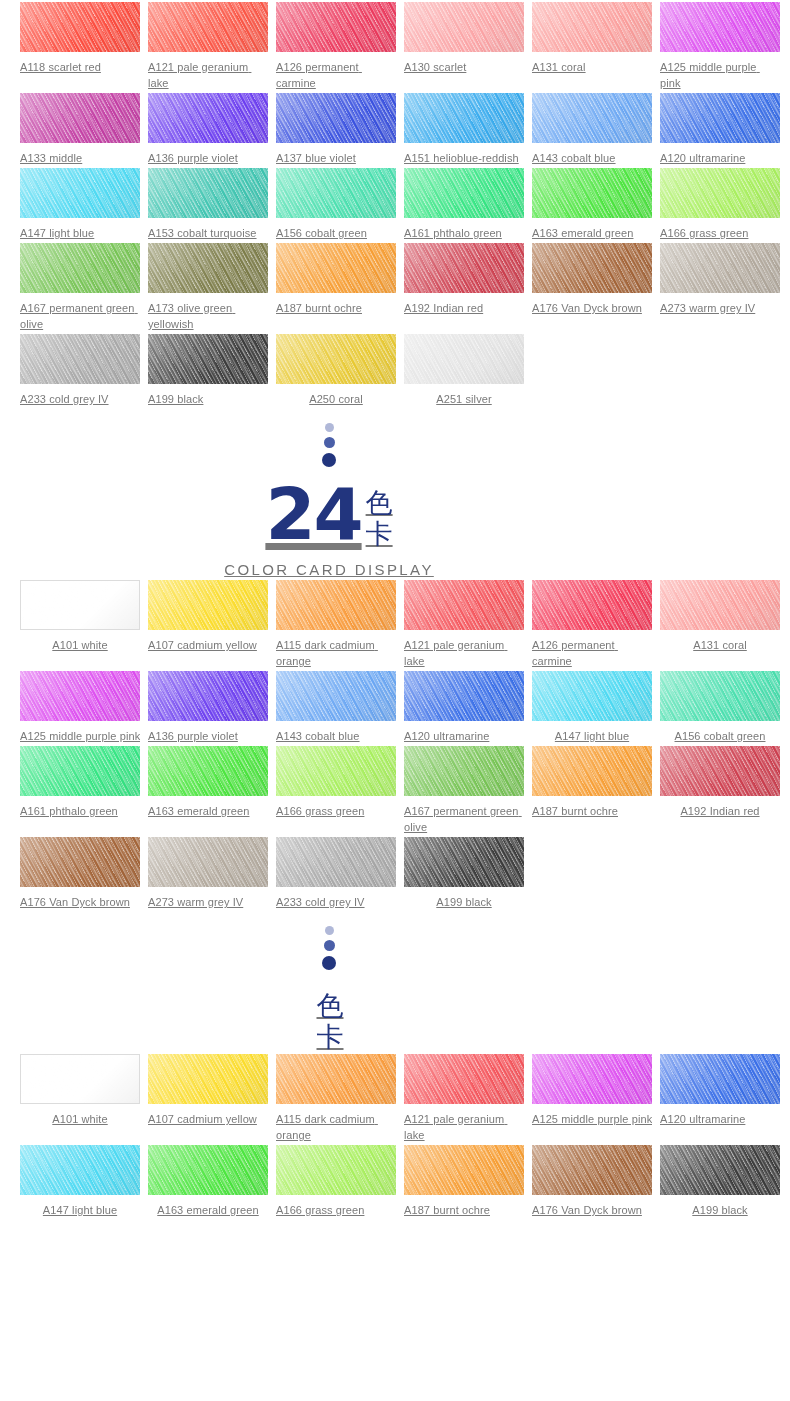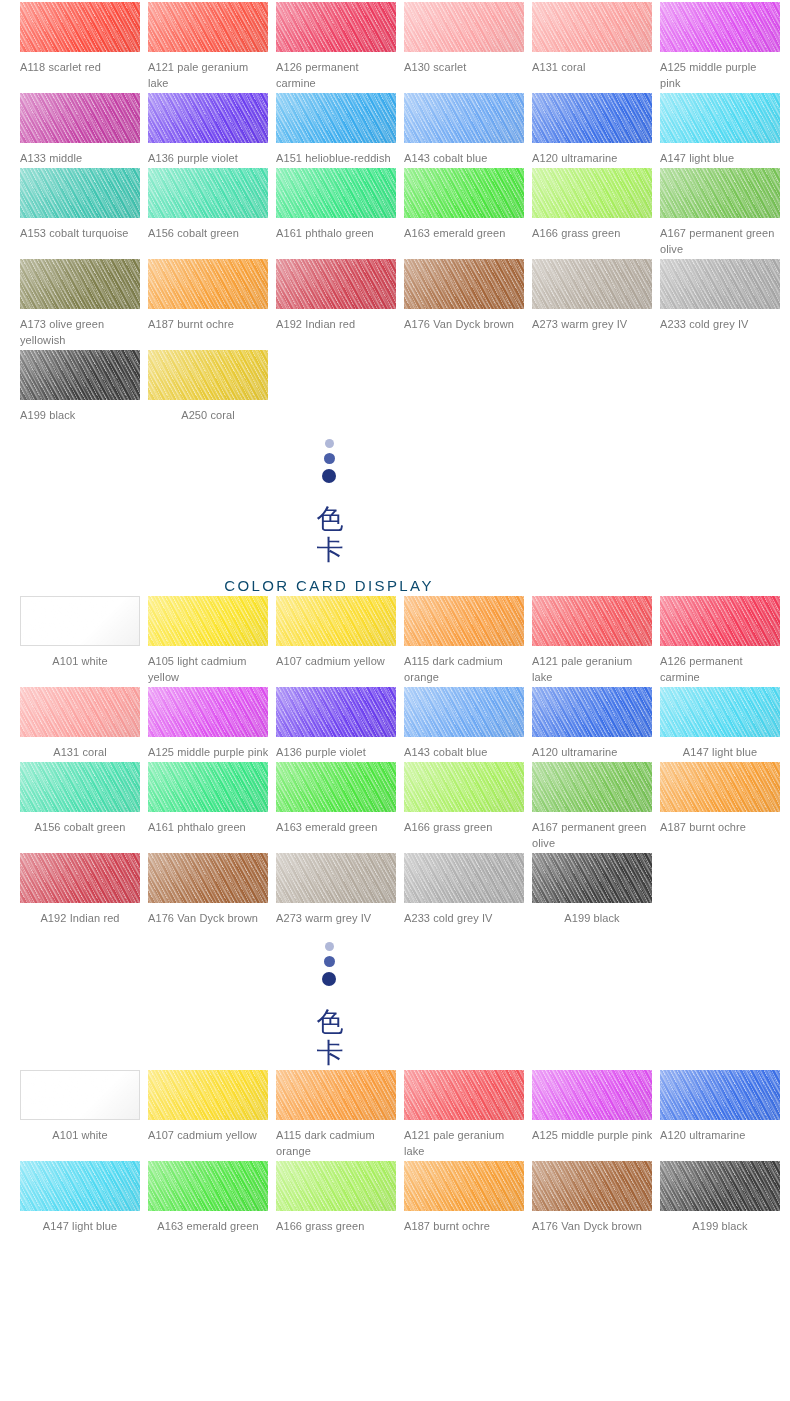--- a/index.html
+++ b/index.html
@@ -11,21 +11,21 @@
   }
   body {
     font-family: "Liberation Sans", "DejaVu Sans", sans-serif;
     color: #7a7a7a;
     width: 790px;
     min-height: 1401px;
     position: relative;
     overflow: hidden;
   }
 
-  .sheet { width: 658px; position: relative; }
+  .sheet { width: 658px; position: relative; text-decoration: underline; }
 
   
   .grid {
     display: grid;
     grid-template-columns: repeat(6, 128px);
     padding-left: 20px;
     column-gap: 0;
     row-gap: 0;
   }
   .cell {
@@ -137,21 +137,21 @@
     font-family: "DejaVu Sans", "Liberation Sans", sans-serif;
     font-size: 27px;
     line-height: 31px;
     color: #22357e;
     font-weight: 400;
   }
   .subtitle {
     margin-top: 12px;
     font-size: 15px;
     letter-spacing: 2.4px;
-    color: #0c4a6e;
+    color: #737373;
     font-family: "Liberation Sans", "DejaVu Sans", sans-serif;
   }
 
   .section { margin-top: 2px; }
 </style>
 </head>
 <body>
 
 <div class="sheet">
 
@@ -215,20 +215,28 @@
       <div class="cell">
         <div class="chip">
           <div class="base" style="background: rgb(108, 62, 240);"></div>
           <div class="tex"></div>
           <div class="shade"></div>
         </div>
         <div class="label">A136 purple violet</div>
       </div>
       <div class="cell">
         <div class="chip">
+          <div class="base" style="background: rgb(58, 82, 224);"></div>
+          <div class="tex"></div>
+          <div class="shade"></div>
+        </div>
+        <div class="label">A137 blue violet</div>
+      </div>
+      <div class="cell">
+        <div class="chip">
           <div class="base" style="background: rgb(56, 171, 238);"></div>
           <div class="tex"></div>
           <div class="shade"></div>
         </div>
         <div class="label">A151 helioblue-reddish</div>
       </div>
       <div class="cell">
         <div class="chip">
           <div class="base" style="background: rgb(107, 167, 243);"></div>
           <div class="tex"></div>
@@ -356,54 +364,55 @@
         </div>
         <div class="label">A199 black</div>
       </div>
       <div class="cell">
         <div class="chip">
           <div class="base" style="background: rgb(232, 201, 50);"></div>
           <div class="tex"></div>
           <div class="shade"></div>
         </div>
         <div class="label center">A250 coral</div>
+      </div>
+      <div class="cell">
+        <div class="chip">
+          <div class="base" style="background: rgb(226, 226, 226);"></div>
+          <div class="tex"></div>
+          <div class="shade"></div>
+        </div>
+        <div class="label center">A251 silver</div>
       </div>
     </div>
 
   <div class="divider">
     <div class="dots">
       <span class="dot dot1" style="background: rgb(176, 184, 216);"></span>
       <span class="dot dot2" style="background: rgb(74, 95, 168);"></span>
       <span class="dot dot3" style="background: rgb(34, 53, 126);"></span>
     </div>
     <div class="numline">
+      <span class="bignum">24</span>
       <span class="cnstack">
         <span class="cnchar">色</span>
         <span class="cnchar">卡</span>
       </span>
     </div>
     <div class="subtitle">COLOR CARD DISPLAY</div>
   </div>
 
   <div class="grid section" id="grid-24">
       <div class="cell">
         <div class="chip bordered">
           <div class="base" style="background: rgb(255, 255, 255);"></div>
           <div class="tex"></div>
           <div class="shade"></div>
         </div>
         <div class="label center">A101 white</div>
-      </div>
-      <div class="cell">
-        <div class="chip">
-          <div class="base" style="background: rgb(251, 227, 38);"></div>
-          <div class="tex"></div>
-          <div class="shade"></div>
-        </div>
-        <div class="label">A105 light cadmium yellow</div>
       </div>
       <div class="cell">
         <div class="chip">
           <div class="base" style="background: rgb(251, 220, 43);"></div>
           <div class="tex"></div>
           <div class="shade"></div>
         </div>
         <div class="label nowrap">A107 cadmium yellow</div>
       </div>
       <div class="cell">

